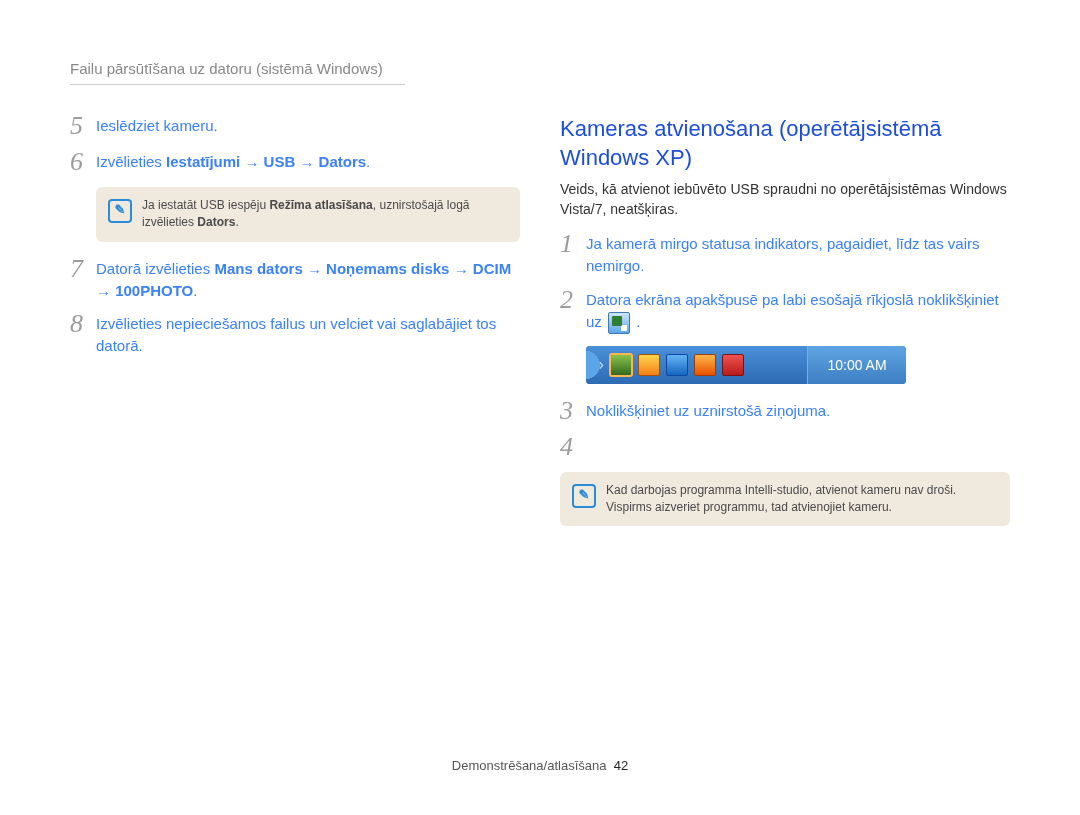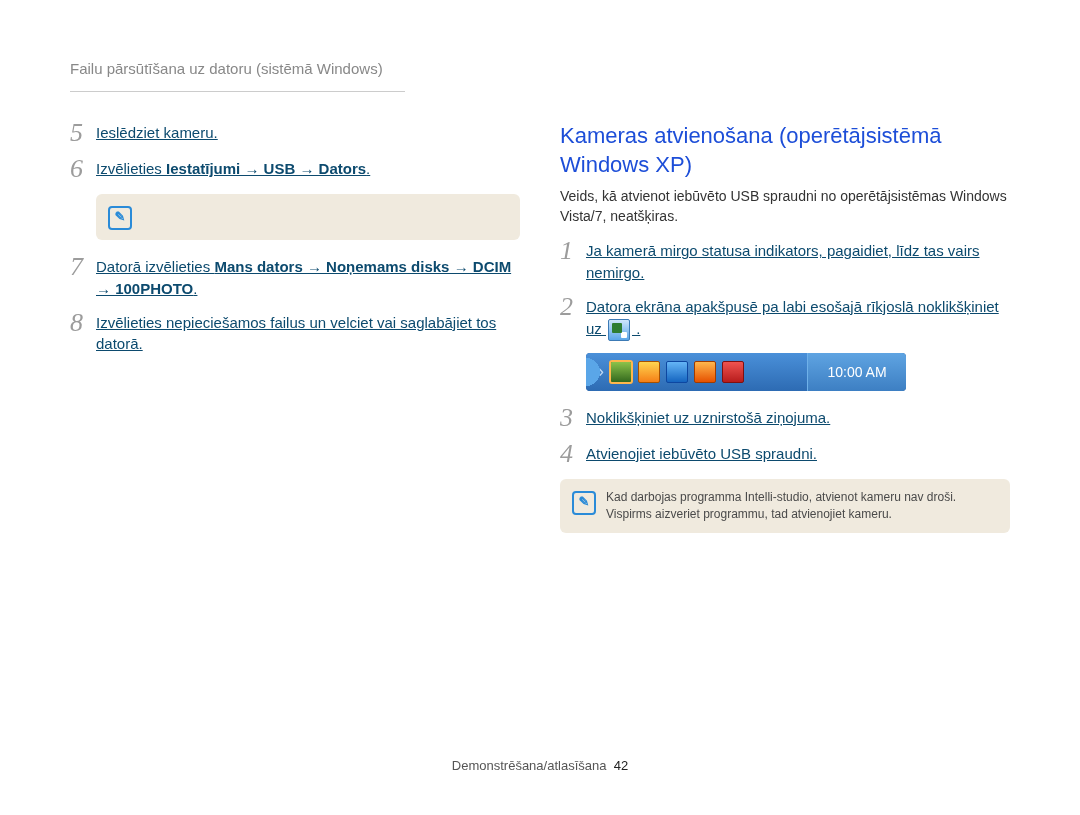--- a/index.html
+++ b/index.html
@@ -15,21 +15,21 @@
     position: relative;
     width: 1080px;
     height: 815px;
     box-sizing: border-box;
     padding: 60px 70px 0 70px;
   }
   .breadcrumb {
     font-size: 15px;
     color: #888;
     border-bottom: 1px solid #ccc;
-    padding-bottom: 14px;
+    padding-bottom: 7px;
     margin-bottom: 30px;
     width: 335px;
   }
   .columns {
     display: flex;
     gap: 40px;
   }
   .col {
     flex: 1;
     min-width: 0;
@@ -44,24 +44,23 @@
     font-style: italic;
     font-size: 26px;
     color: #9c9c9c;
     width: 26px;
     flex: 0 0 26px;
     line-height: 1;
     margin-top: -2px;
   }
   .step-text {
     font-size: 15px;
-    color: #0c4a6e;
+    color: #3b82f6;
     line-height: 1.45;
     flex: 1;
-    text-decoration: underline;
   }
   .step-text b {
     font-weight: bold;
   }
   .heading2 {
     color: #1d4ed8;
     font-size: 22px;
     font-weight: normal;
     line-height: 1.3;
     margin: 0 0 8px 0;
@@ -220,20 +219,21 @@
         <div class="step-text">Ieslēdziet kameru.</div>
       </div>
 
       <div class="step">
         <div class="step-num">6</div>
         <div class="step-text">Izvēlieties <b>Iestatījumi → USB → Dators</b>.</div>
       </div>
 
       <div class="note-box">
         <div class="note-icon">✎</div>
+        <div class="note-text">Ja iestatāt USB iespēju <b>Režīma atlasīšana</b>, uznirstošajā logā izvēlieties <b>Dators</b>.</div>
       </div>
 
       <div class="step">
         <div class="step-num">7</div>
         <div class="step-text">Datorā izvēlieties <b>Mans dators → Noņemams disks → DCIM → 100PHOTO</b>.</div>
       </div>
 
       <div class="step">
         <div class="step-num">8</div>
         <div class="step-text">Izvēlieties nepieciešamos failus un velciet vai saglabājiet tos datorā.</div>
@@ -268,21 +268,20 @@
         <div class="taskbar-right">10:00 AM</div>
       </div>
 
       <div class="step">
         <div class="step-num">3</div>
         <div class="step-text">Noklikšķiniet uz uznirstošā ziņojuma.</div>
       </div>
 
       <div class="step">
         <div class="step-num">4</div>
-        <div class="step-text">Atvienojiet iebūvēto USB spraudni.</div>
       </div>
 
       <div class="note-box full">
         <div class="note-icon">✎</div>
         <div class="note-text">Kad darbojas programma Intelli-studio, atvienot kameru nav droši. Vispirms aizveriet programmu, tad atvienojiet kameru.</div>
       </div>
 
     </div>
 
   </div>

